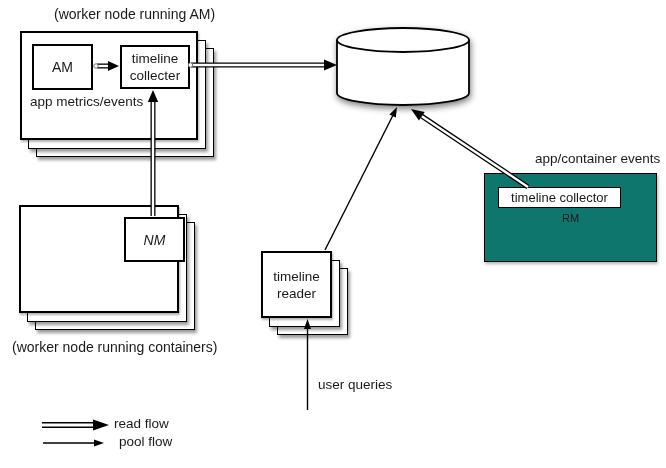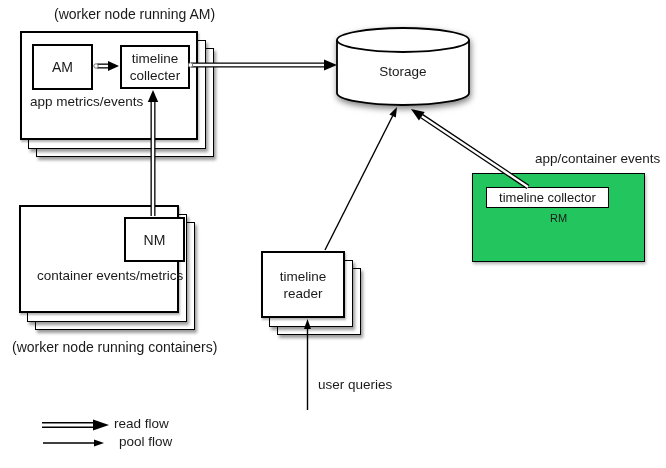--- a/index.html
+++ b/index.html
@@ -23,22 +23,23 @@
     position:absolute;left:0;top:0;width:100%;height:100%;background:#fff;
     border:2px solid #000;box-sizing:border-box;
     box-shadow:1px 2px 2px rgba(0,0,0,0.30);
   }
   .innerbox{
     position:absolute;background:#fff;border:2px solid #000;box-sizing:border-box;
     display:flex;align-items:center;justify-content:center;text-align:center;
   }
   .innerbox .wrap{display:block;font-size:13.5px;line-height:17px;}
   #rm-box{
-    background:#22c55e;border:1.5px solid #000;box-sizing:border-box;
+    background:#0f766e;border:1.5px solid #000;box-sizing:border-box;
     box-shadow:1px 2px 3px rgba(0,0,0,0.30);
+    margin-left:12px;
   }
   #rm-collector{
     position:absolute;left:13px;top:13px;width:123px;height:21px;background:#fff;
     border:1.5px solid #000;box-sizing:border-box;
     display:flex;align-items:center;justify-content:center;
     font-size:13px;white-space:nowrap;
   }
   #rm-label{
     position:absolute;left:0;top:38px;width:100%;text-align:center;font-size:11px;
   }
@@ -59,54 +60,52 @@
       <div class="innerbox" style="left:10px;top:11px;width:61px;height:46px;">
         <span style="font-size:14px;">AM</span>
       </div>
       <div class="innerbox" style="left:98px;top:12px;width:70px;height:44px;">
         <span class="wrap" style="width:62px;">timeline collecter</span>
       </div>
       <div class="abs lbl" style="left:8px;top:61px;">app metrics/events</div>
     </div>
   </div>
 
-  <div class="stack" style="left:19px;top:205px;width:160px;height:108px;">
+  <div class="stack" style="left:19px;top:205px;width:160px;height:108px;font-style:italic;">
     <div class="layer l2"></div>
     <div class="layer l1"></div>
     <div class="face">
       <div class="innerbox" style="left:103px;top:10px;width:61px;height:45px;">
         <span style="font-size:14px;">NM</span>
       </div>
-      <div class="abs lbl" style="left:16px;top:61px;">container events/metrics</div>
     </div>
   </div>
 
   <div class="abs caption" style="left:12px;top:339px;">(worker node running containers)</div>
 
-  <div class="stack" style="left:261px;top:251px;width:84px;height:67px;">
+  <div class="stack" style="left:261px;top:251px;width:71px;height:67px;">
     <div class="layer l2"></div>
     <div class="layer l1"></div>
     <div class="face" style="display:flex;align-items:center;justify-content:center;text-align:center;">
       <span style="display:block;width:64px;font-size:13.5px;line-height:17px;">timeline reader</span>
     </div>
   </div>
 
 
   <div class="abs lbl" style="left:318px;top:377px;">user queries</div>
 
   <div class="abs lbl" style="left:507px;top:151px;margin-left:28px;">app/container events</div>
 
   <div id="rm-box" class="abs" style="left:472px;top:173px;width:173px;height:89px;">
     <div id="rm-collector">
       <span>timeline collector</span>
     </div>
     <div id="rm-label">RM</div>
   </div>
 
-  <div class="abs storage-text" style="left:337px;top:64px;width:132px;">Storage</div>
 
   <div class="abs lbl" style="left:114px;top:416px;">read flow</div>
   <div class="abs lbl" style="left:119px;top:434px;">pool flow</div>
 
   <svg id="overlay" width="666" height="468" viewBox="0 0 666 468">
 
     <g style="filter:drop-shadow(1px 3px 3px rgba(0,0,0,0.5));">
       <path d="M337,40 L337,93 A66,12 0 0 0 469,93 L469,40" fill="#ffffff" stroke="#000000" stroke-width="1.8"></path>
       <ellipse cx="403" cy="40" rx="66" ry="12" fill="#ffffff" stroke="#000000" stroke-width="1.8"></ellipse>
     </g>

